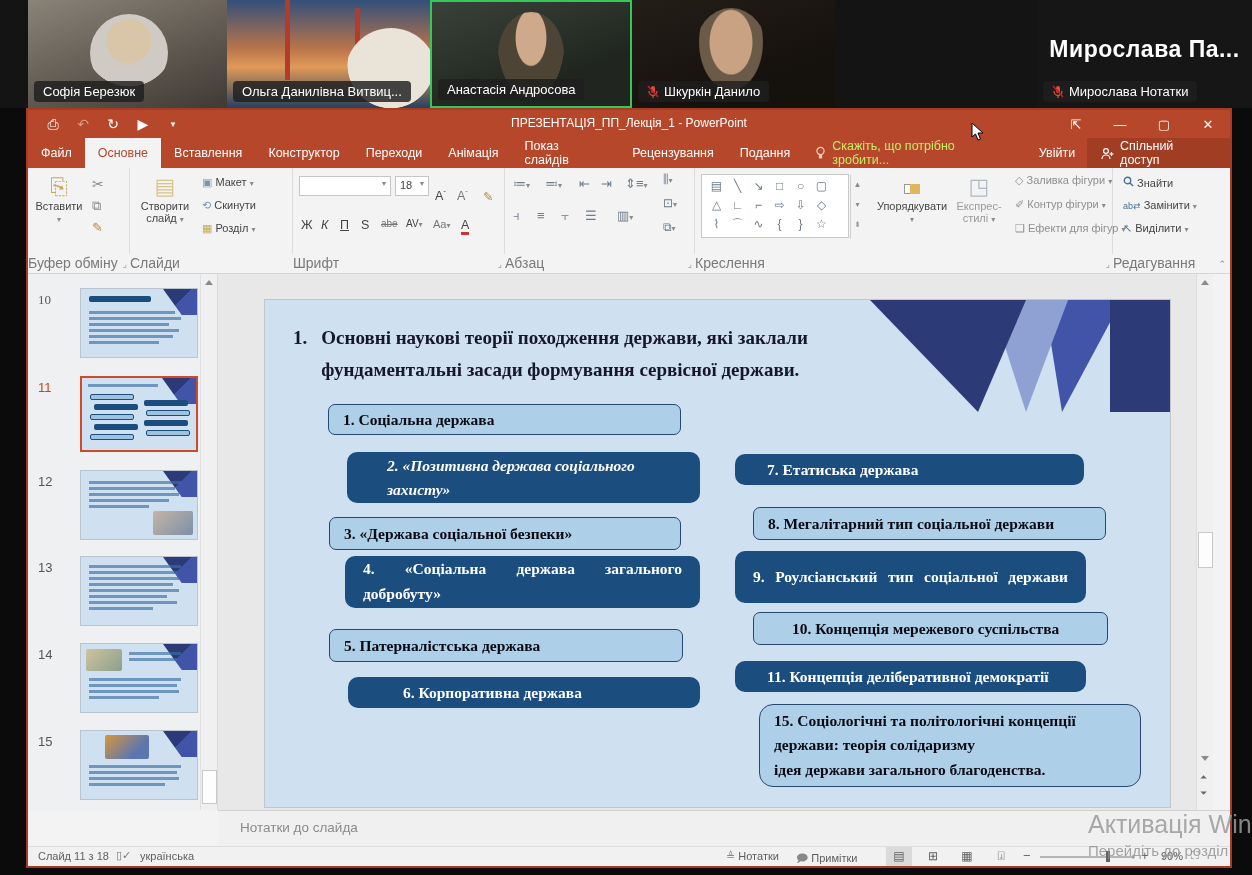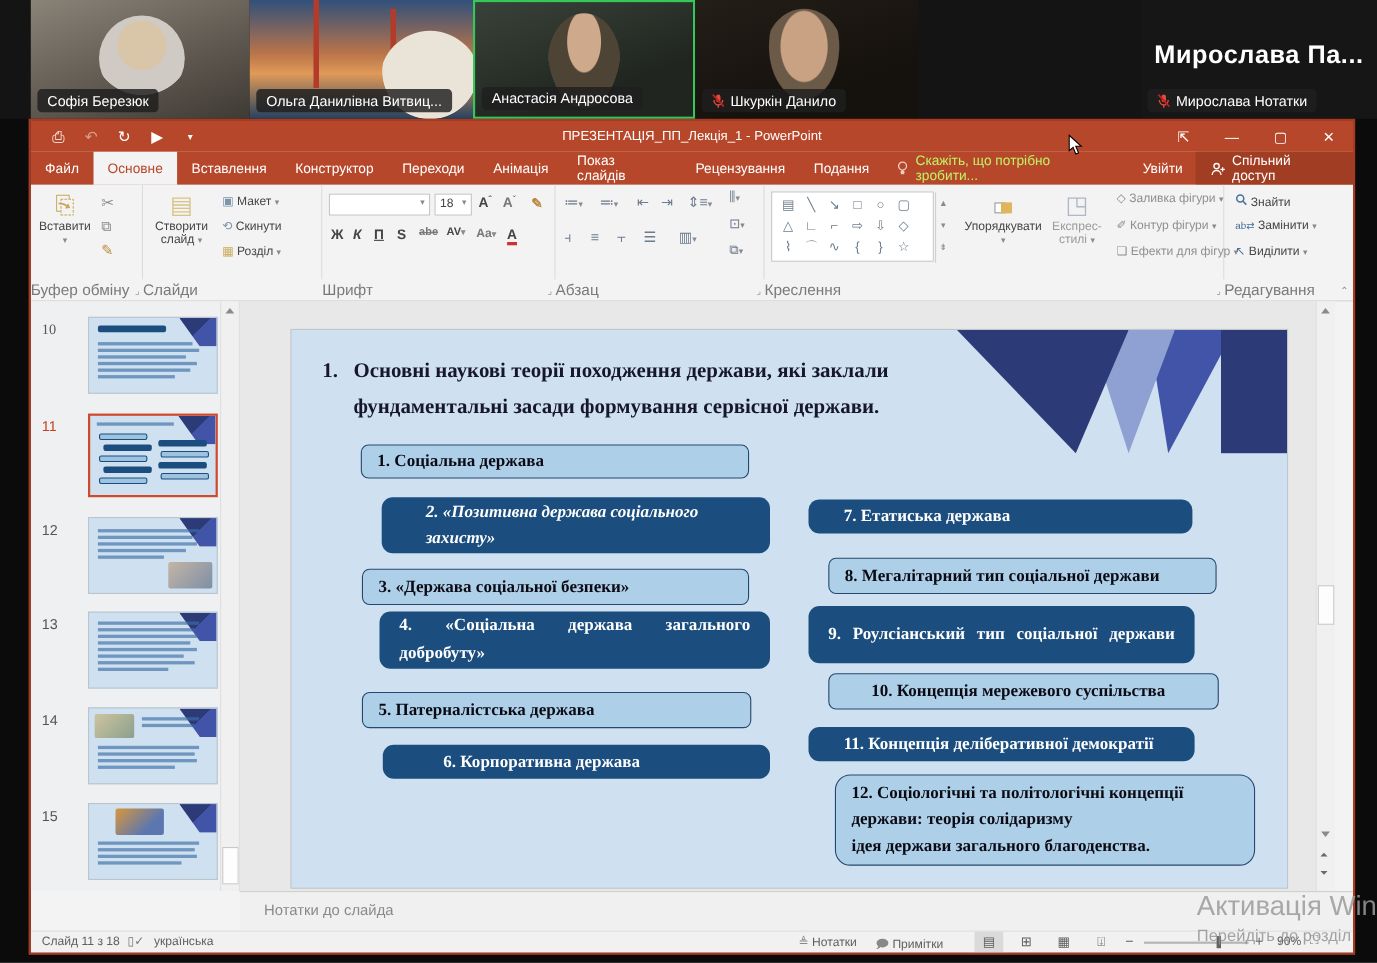--- a/index.html
+++ b/index.html
@@ -50,21 +50,21 @@
   .rgroup { position:absolute; top:0; height:86px; border-right:1px solid #dcdcdc; }
   .glabel { position:absolute; bottom:-17px; width:100%; text-align:left;
             color:#7a7a7a; font-size:14px; }
   .bigbtn { position:absolute; top:6px; width:58px; text-align:center; color:#454545; }
   .bigbtn .bicon { font-size:22px; display:block; line-height:26px; }
   .smbtn { position:absolute; font-size:11px; color:#454545; white-space:nowrap; }
   .ricon { display:inline-block; text-align:center; }
   .combo { position:absolute; background:#fff; border:1px solid #c6c6c6; height:20px;
            font-size:11px; color:#444; padding:2px 4px; }
   .carrow { color:#8a8a8a; font-size:8px; }
-  .fmt { position:absolute; font-size:12.5px; color:#444; font-weight:bold; }
+  .fmt { position:absolute; font-size:12.5px; color:#444; font-weight:normal;margin-top:12px; }
   .shapebox { position:absolute; background:#fff; border:1px solid #c9c9c9; }
   .shglyph { display:inline-block; width:21px; height:19px; text-align:center;
              font-size:12px; color:#6d7c8e; line-height:19px; }
   .launcher { position:absolute; right:2px; bottom:-15px; color:#9a9a9a; font-size:9px; }
 
   
   #thumbpanel { left:0; top:164px; width:190px; height:536px; background:#eef0f1;
                 overflow:hidden; border-right:1px solid #d9d9d9; }
   .thumbnum { position:absolute; left:10px; font-size:13px; color:#555; }
   .thumbnum.sel { color:#c8431f; }
@@ -449,21 +449,21 @@
         <div class="sbox dark justify" style="left:470px;top:251px;width:351px;height:52px;line-height:1.6;">
             <span>9. Роулсіанський тип соціальної держави</span>
           </div>
         <div class="sbox light" style="left:488px;top:312px;width:355px;height:33px;padding-left:38px;">
             <span>10. Концепція мережевого суспільства</span>
           </div>
         <div class="sbox dark" style="left:470px;top:361px;width:351px;height:31px;padding-left:32px;">
             <span>11. Концепція деліберативної демократії</span>
           </div>
         <div class="sbox light pre" style="left:494px;top:404px;width:382px;height:83px;border-radius:14px;">
-            <span>12. Соціологічні та політологічні концепції держави: теорія солідаризму
+            <span>15. Соціологічні та політологічні концепції держави: теорія солідаризму
 ідея держави загального благоденства.</span>
           </div>
       </div>
 
       <div class="vscroll" style="right:0;top:0;width:17px;height:536px;border-left:1px solid #ddd;">
         <div class="sarrow" style="left:4px;top:6px;border-left:4px solid transparent;border-right:4px solid transparent;border-bottom:5px solid #8a8a8a;"></div>
         <div class="sthumb" style="left:1px;top:258px;width:15px;height:36px;"></div>
         <div class="sarrow" style="left:4px;top:482px;border-left:4px solid transparent;border-right:4px solid transparent;border-top:5px solid #8a8a8a;"></div>
         <div class="abs" style="left:3px;top:498px;color:#6a6a6a;font-size:9px;line-height:10px;">⏶</div>
         <div class="abs" style="left:3px;top:514px;color:#6a6a6a;font-size:9px;line-height:10px;">⏷</div>

